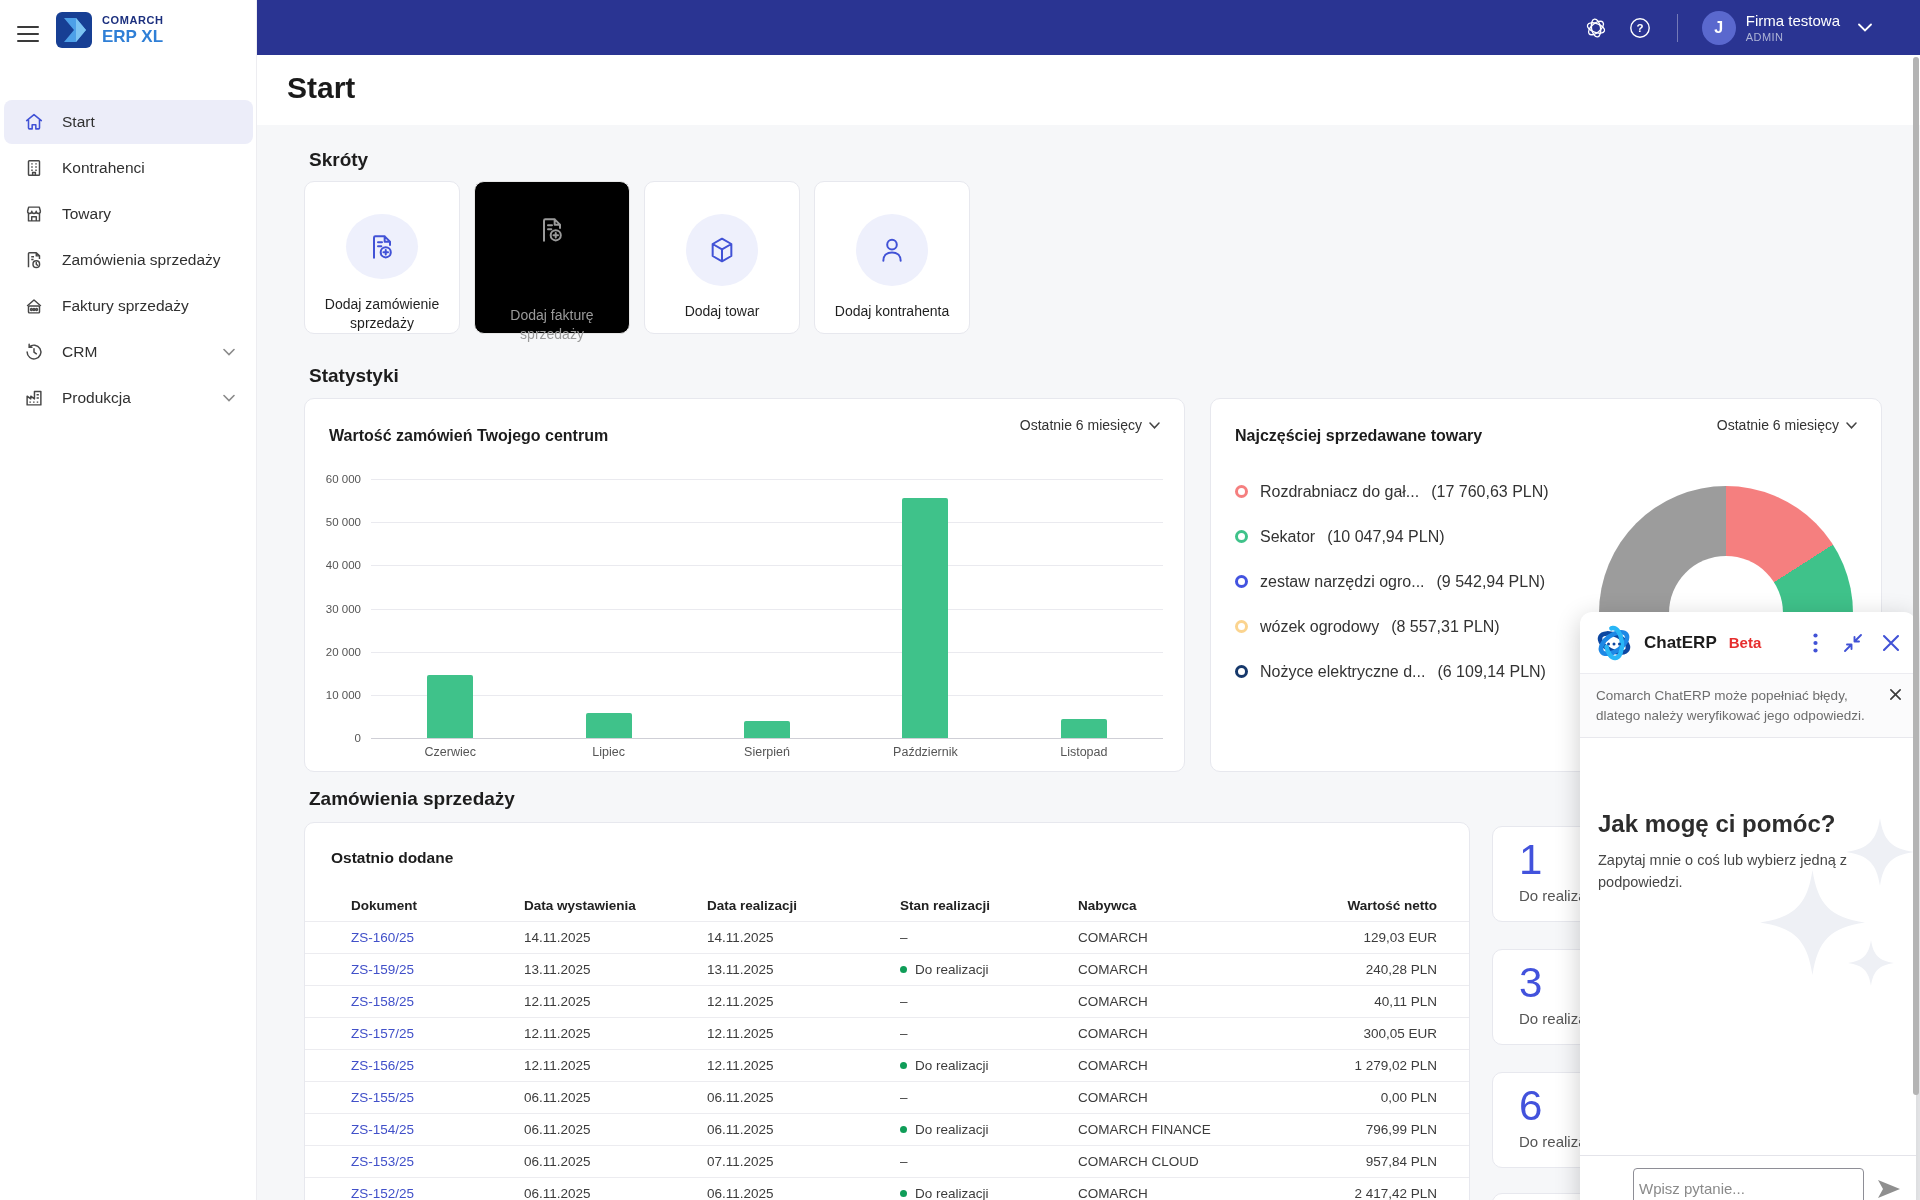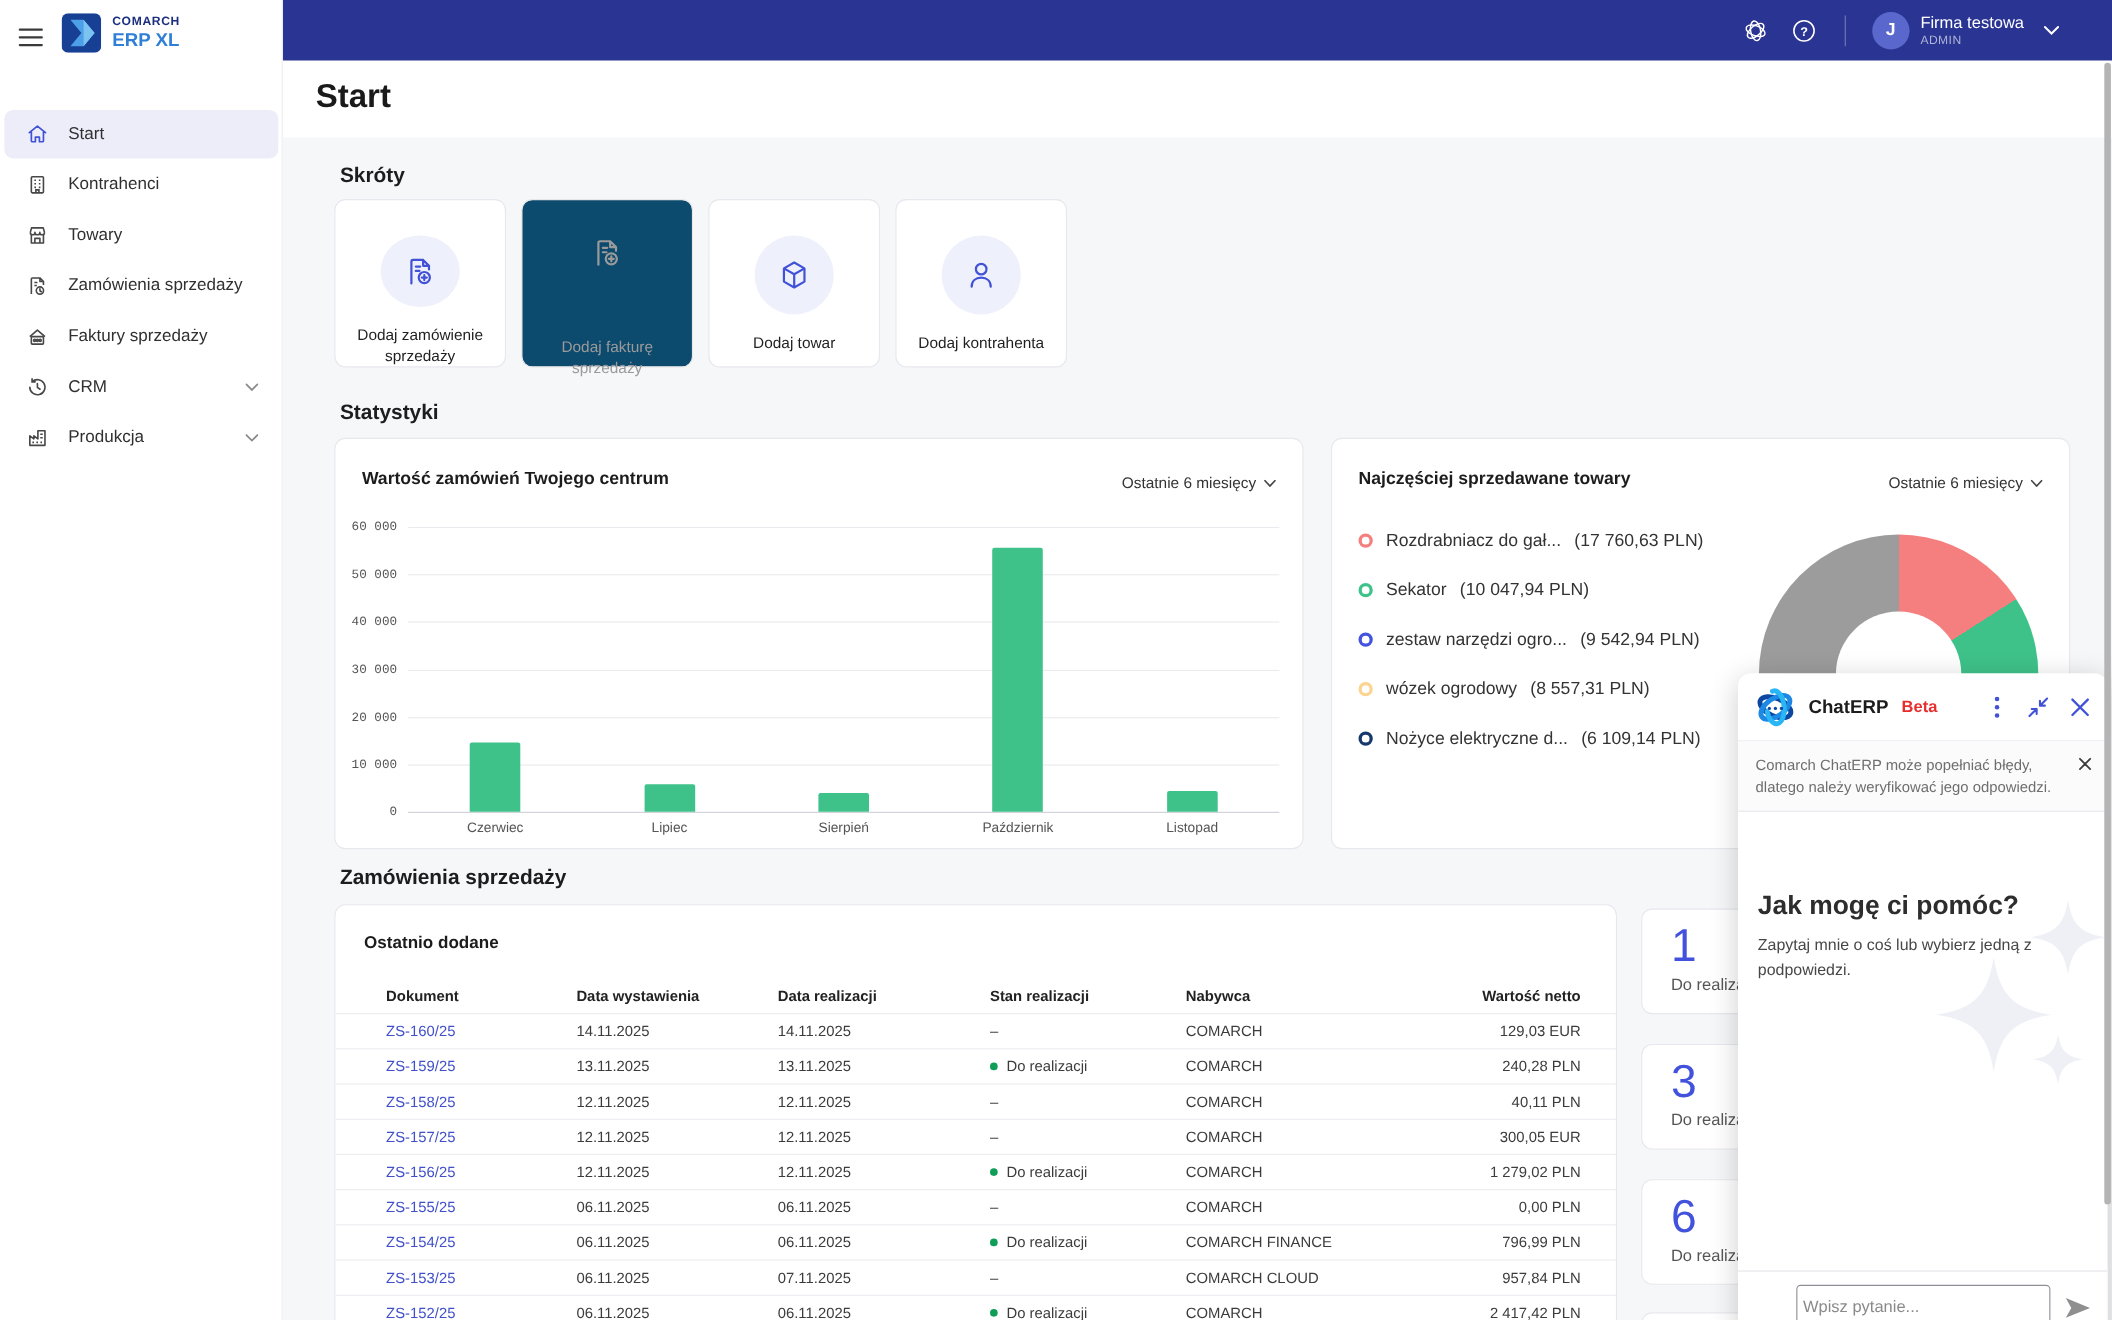--- a/index.html
+++ b/index.html
@@ -44,32 +44,32 @@
   .sec-label { position:absolute; font-size:19px; font-weight:bold; color:#1d1d1d; }
   .card { background:#fff; border:1px solid #e7e8ee; border-radius:10px; }
 
   
   .shortcuts { position:absolute; left:47px; top:56px; display:flex; gap:14px; }
   .sc-card { width:156px; height:153px; display:flex; flex-direction:column; align-items:center;
     padding-top:32px; cursor:pointer; }
   .sc-circle { width:72px; height:72px; border-radius:50%; background:#eef0fc;
     display:flex; align-items:center; justify-content:center; margin-bottom:16px; }
   .sc-label { font-size:14px; color:#1f1f1f; text-align:center; line-height:1.35; padding:0 8px; }
-  .sc-card.disabled { background:#0c4a6e; border-color:#e7e7e7; cursor:default;gap:44px; }
+  .sc-card.disabled { background:#000000; border-color:#e7e7e7; cursor:default;gap:44px; }
   .sc-card.disabled .sc-circle { background:transparent; }
   .sc-card.disabled .sc-label { color:#9a9a9a; }
 
   
   .chart-card { position:absolute; left:47px; top:273px; width:881px; height:374px; }
   .card-title { position:absolute; left:24px; top:28px; font-size:16px; font-weight:bold; color:#1c1c1c; }
-  .period { position:absolute; right:24px; top:32px; font-size:14px; color:#333; cursor:pointer;
+  .period { position:absolute; right:24px; top:18px; font-size:14px; color:#333; cursor:pointer;
     display:flex; align-items:center; gap:7px; }
   .plot { position:absolute; left:66px; top:80px; width:792px; height:259px; }
   .gridrow { position:absolute; left:0; width:100%; height:0; }
-  .gridrow .ylab { position:absolute; right:calc(100% + 10px); top:-6px; font-size:11.5px; color:#555; white-space:nowrap;font-family:Liberation Mono, monospace; }
+  .gridrow .ylab { position:absolute; right:calc(100% + 10px); top:-6px; font-size:11.5px; color:#555; white-space:nowrap; }
   .gridrow .gline { position:absolute; left:0; right:0; top:0; border-top:1px solid #eaeaef; display:block; }
   .gridrow .gline.zero { border-top:1px solid #cfcfd6; }
   .bars { position:absolute; left:0; top:0; width:100%; height:259px; display:flex; }
   .barcol { flex:1; position:relative; height:259px; }
   .bar { position:absolute; bottom:0; left:50%; transform:translateX(-50%); width:46px; border-radius:2px 2px 0 0; }
   .xlab { position:absolute; top:266px; width:100%; text-align:center; font-size:12.5px; color:#555; }
 
   
   .prod-card { position:absolute; left:953px; top:273px; width:672px; height:374px; overflow:hidden; }
   .plist { position:absolute; left:24px; top:70px; }

